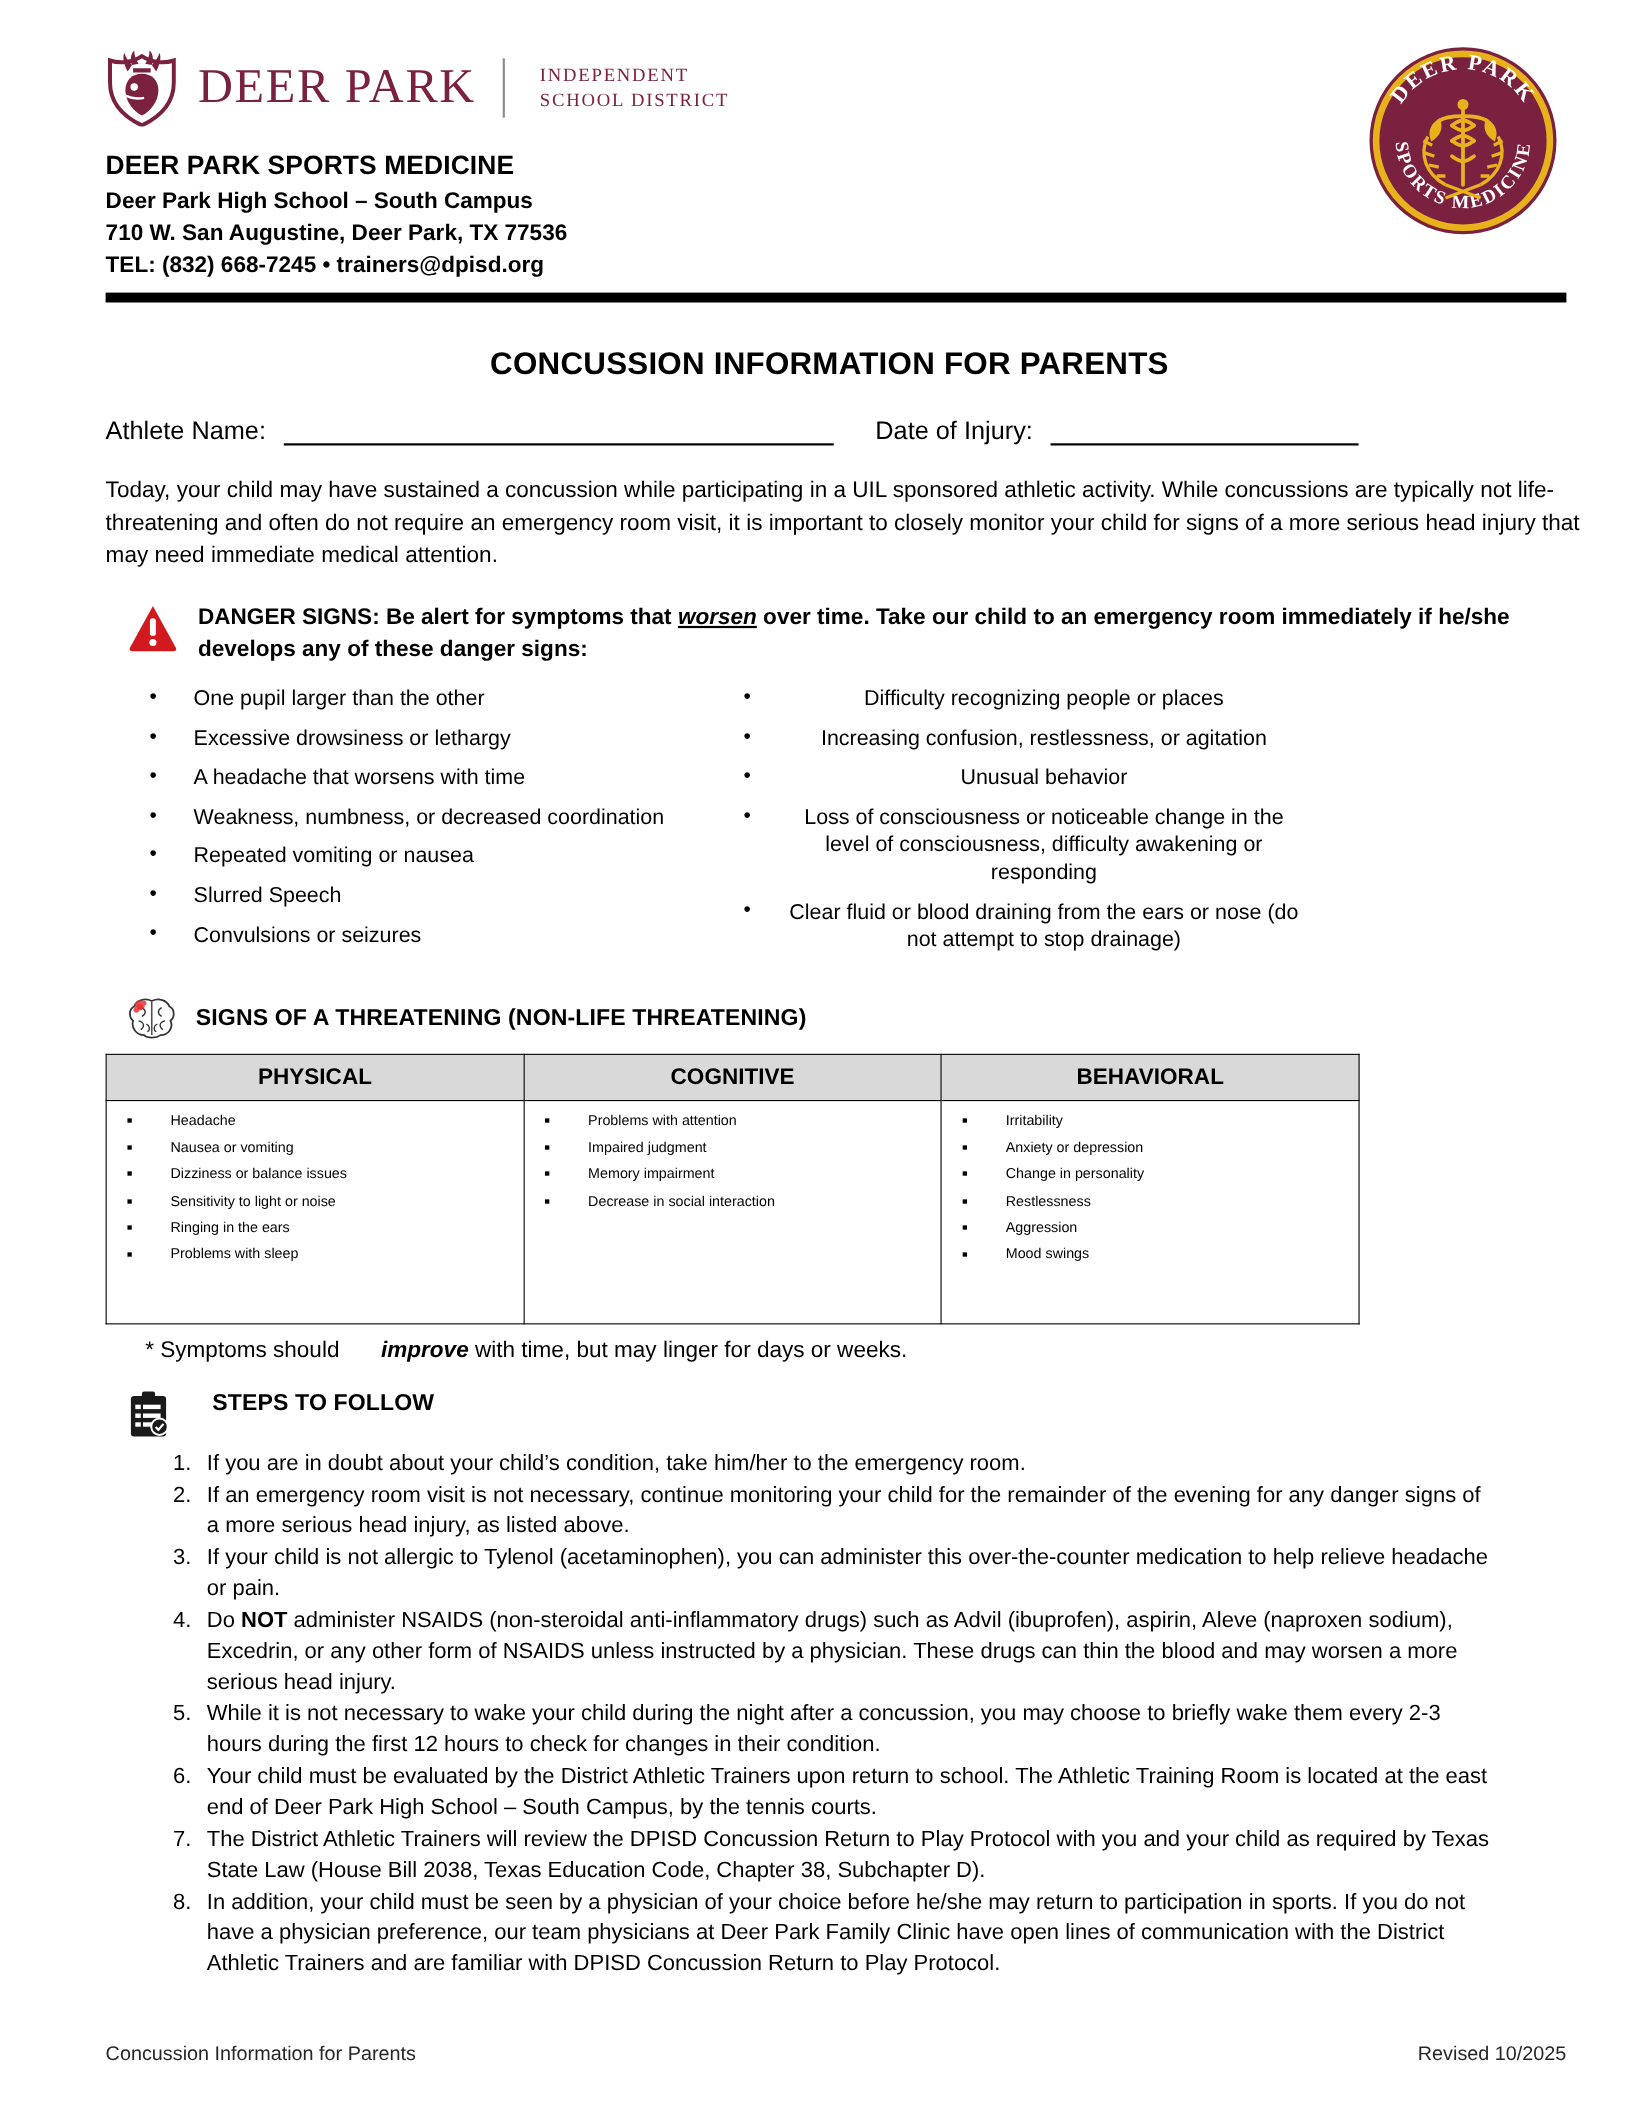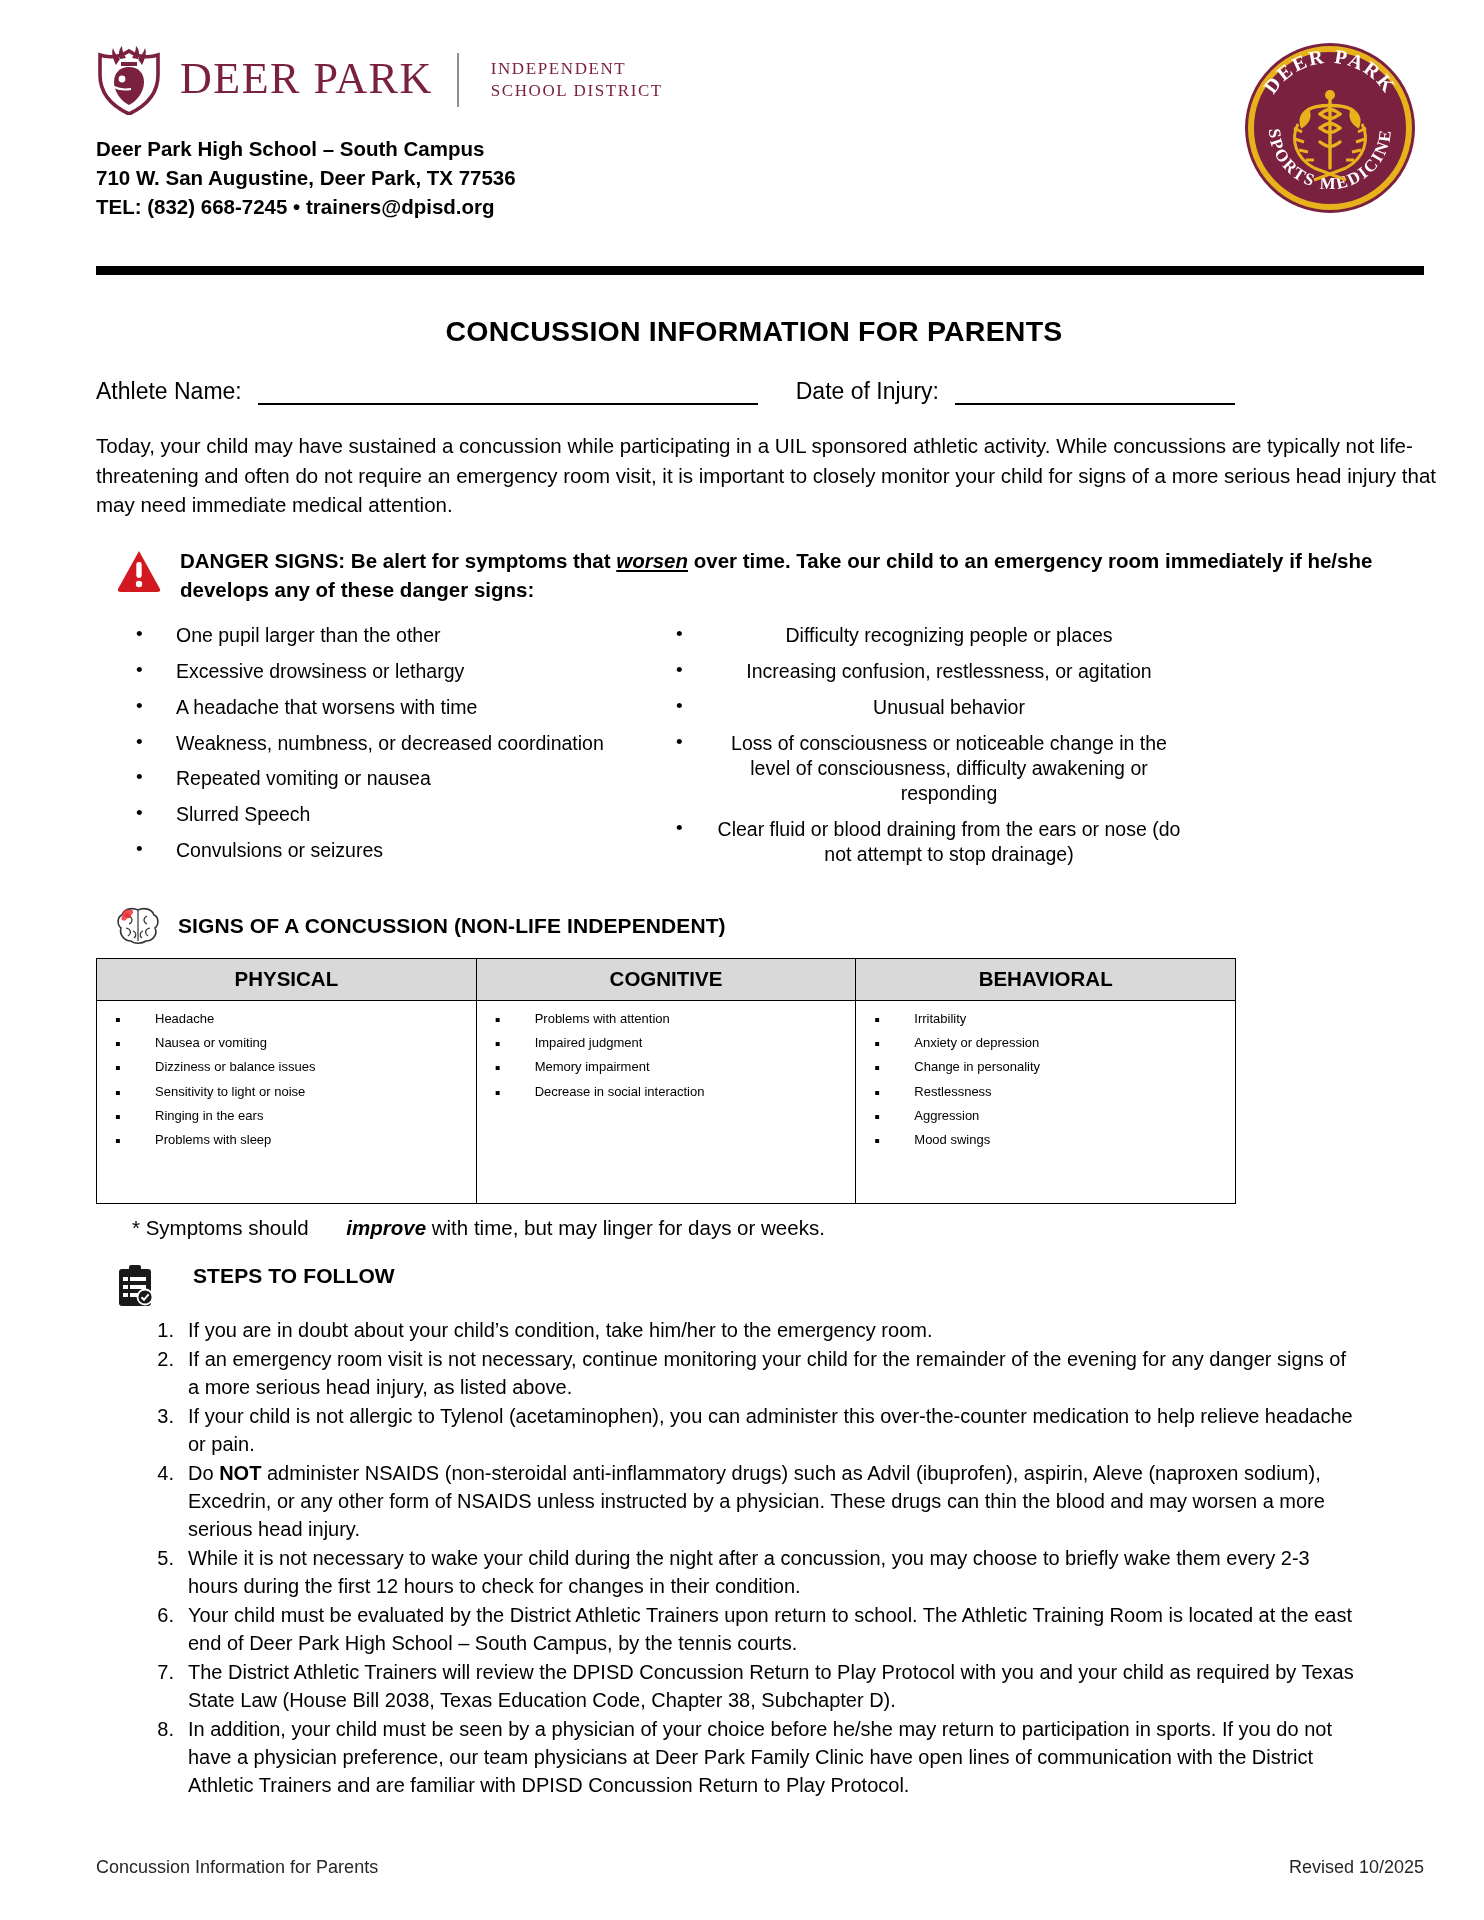--- a/index.html
+++ b/index.html
@@ -302,20 +302,21 @@
 
       <div class="wordmark">DEER PARK</div>
       <div class="vrule"></div>
       <div class="isd">
         <div>INDEPENDENT</div>
         <div>SCHOOL DISTRICT</div>
       </div>
     </div>
 
     <div class="org-block">
+      <div class="org-title">DEER PARK SPORTS MEDICINE</div>
       <div class="org-line">Deer Park High School – South Campus</div>
       <div class="org-line">710 W. San Augustine, Deer Park, TX 77536</div>
       <div class="org-line">TEL: (832) 668-7245  •  trainers@dpisd.org</div>
     </div>
 
     <svg class="seal" viewBox="0 0 176 176">
       <circle cx="88" cy="88" r="85" fill="#7B2140"></circle>
       <circle cx="88" cy="88" r="79" fill="none" stroke="#E8B21C" stroke-width="6"></circle>
       <circle cx="88" cy="88" r="70" fill="#7B2140"></circle>
       <defs>
@@ -408,21 +409,21 @@
       </g>
       <g fill="#ED3237" opacity="0.85">
         <circle cx="11" cy="8" r="4.6"></circle>
         <circle cx="8" cy="12" r="2.6"></circle>
         <circle cx="15" cy="6" r="2.2"></circle>
       </g>
       <g fill="#ED3237">
         <circle cx="11" cy="9" r="2.6"></circle>
       </g>
     </svg>
-    <div class="signs-title">SIGNS OF A CONCUSSION (NON-LIFE INDEPENDENT)</div>
+    <div class="signs-title">SIGNS OF A THREATENING (NON-LIFE THREATENING)</div>
   </div>
 
   <table class="symptoms">
     <thead>
       <tr>
         <th>PHYSICAL</th>
         <th>COGNITIVE</th>
         <th>BEHAVIORAL</th>
       </tr>
     </thead>

